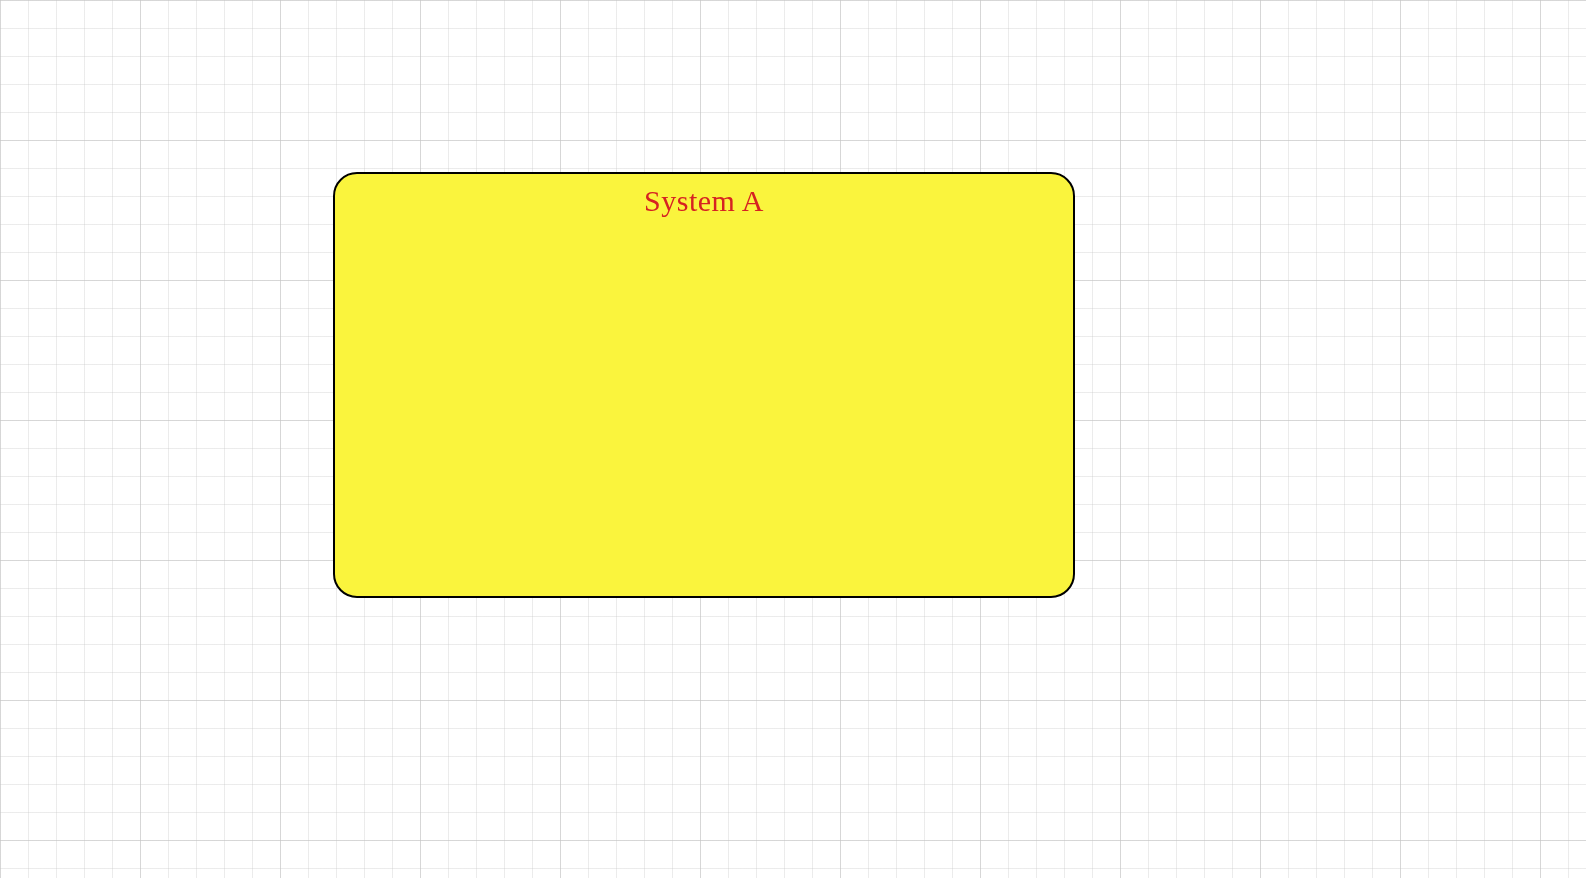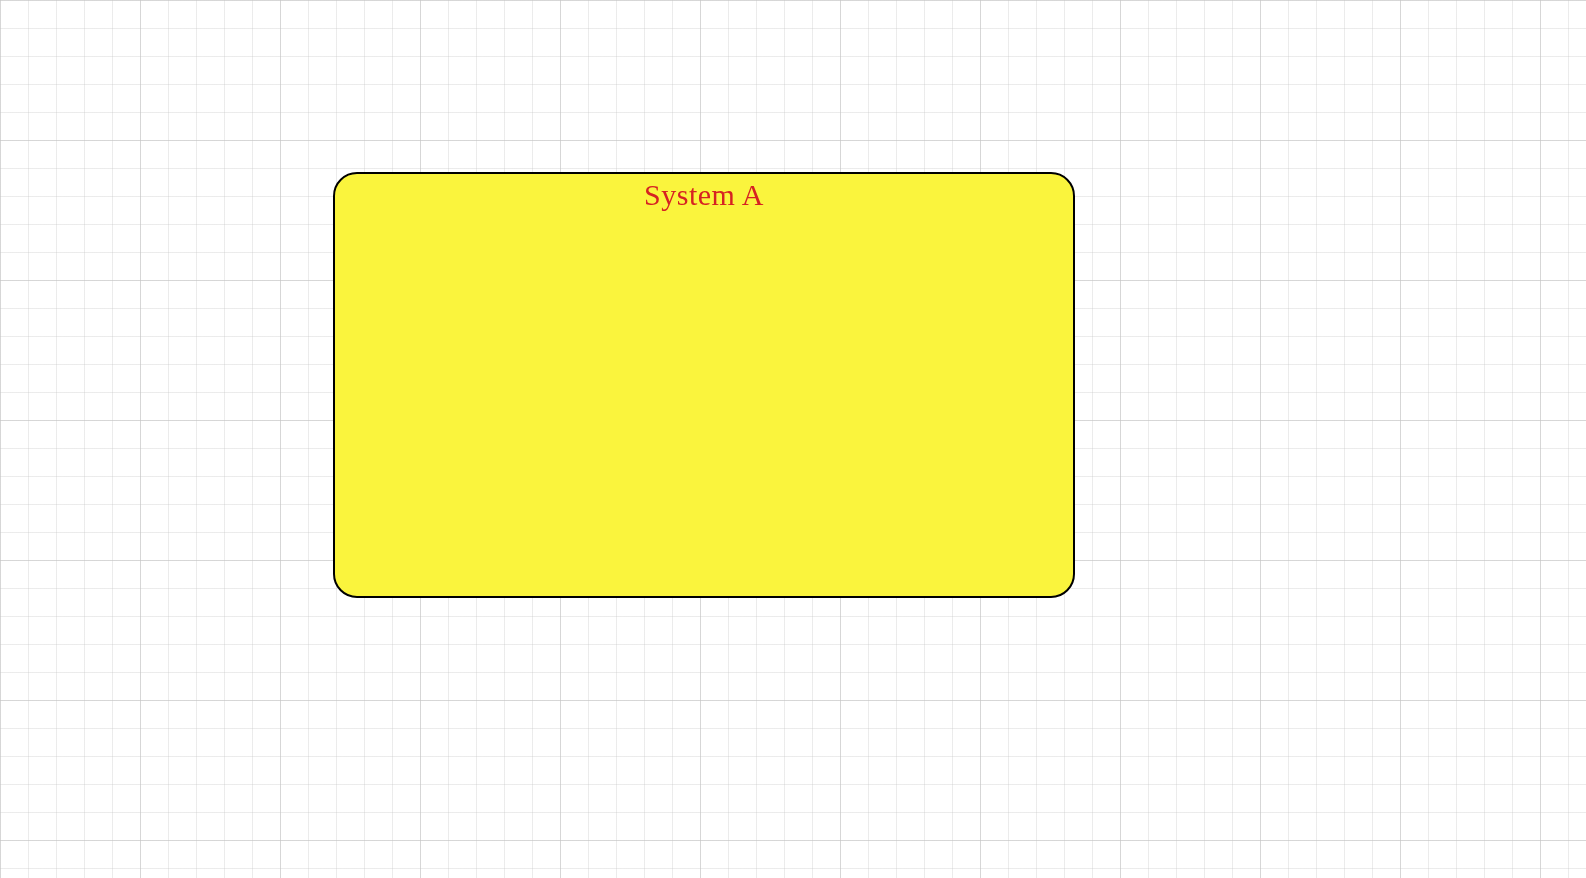--- a/index.html
+++ b/index.html
@@ -39,21 +39,21 @@
     .system-box {
       position: absolute;
       left: 333px;
       top: 172px;
       width: 742px;
       height: 426px;
       background-color: #faf43d;
       border: 2px solid #000000;
       border-radius: 24px;
       text-align: center;
-      padding-top: 4px;
+      padding-top: 10px;
     }
     
     .system-box-label {
       color: #d62222;
       font-size: 30px;
       font-family: Georgia, 'Times New Roman', serif;
       letter-spacing: 0.5px;
     }
   </style>
 </head>

